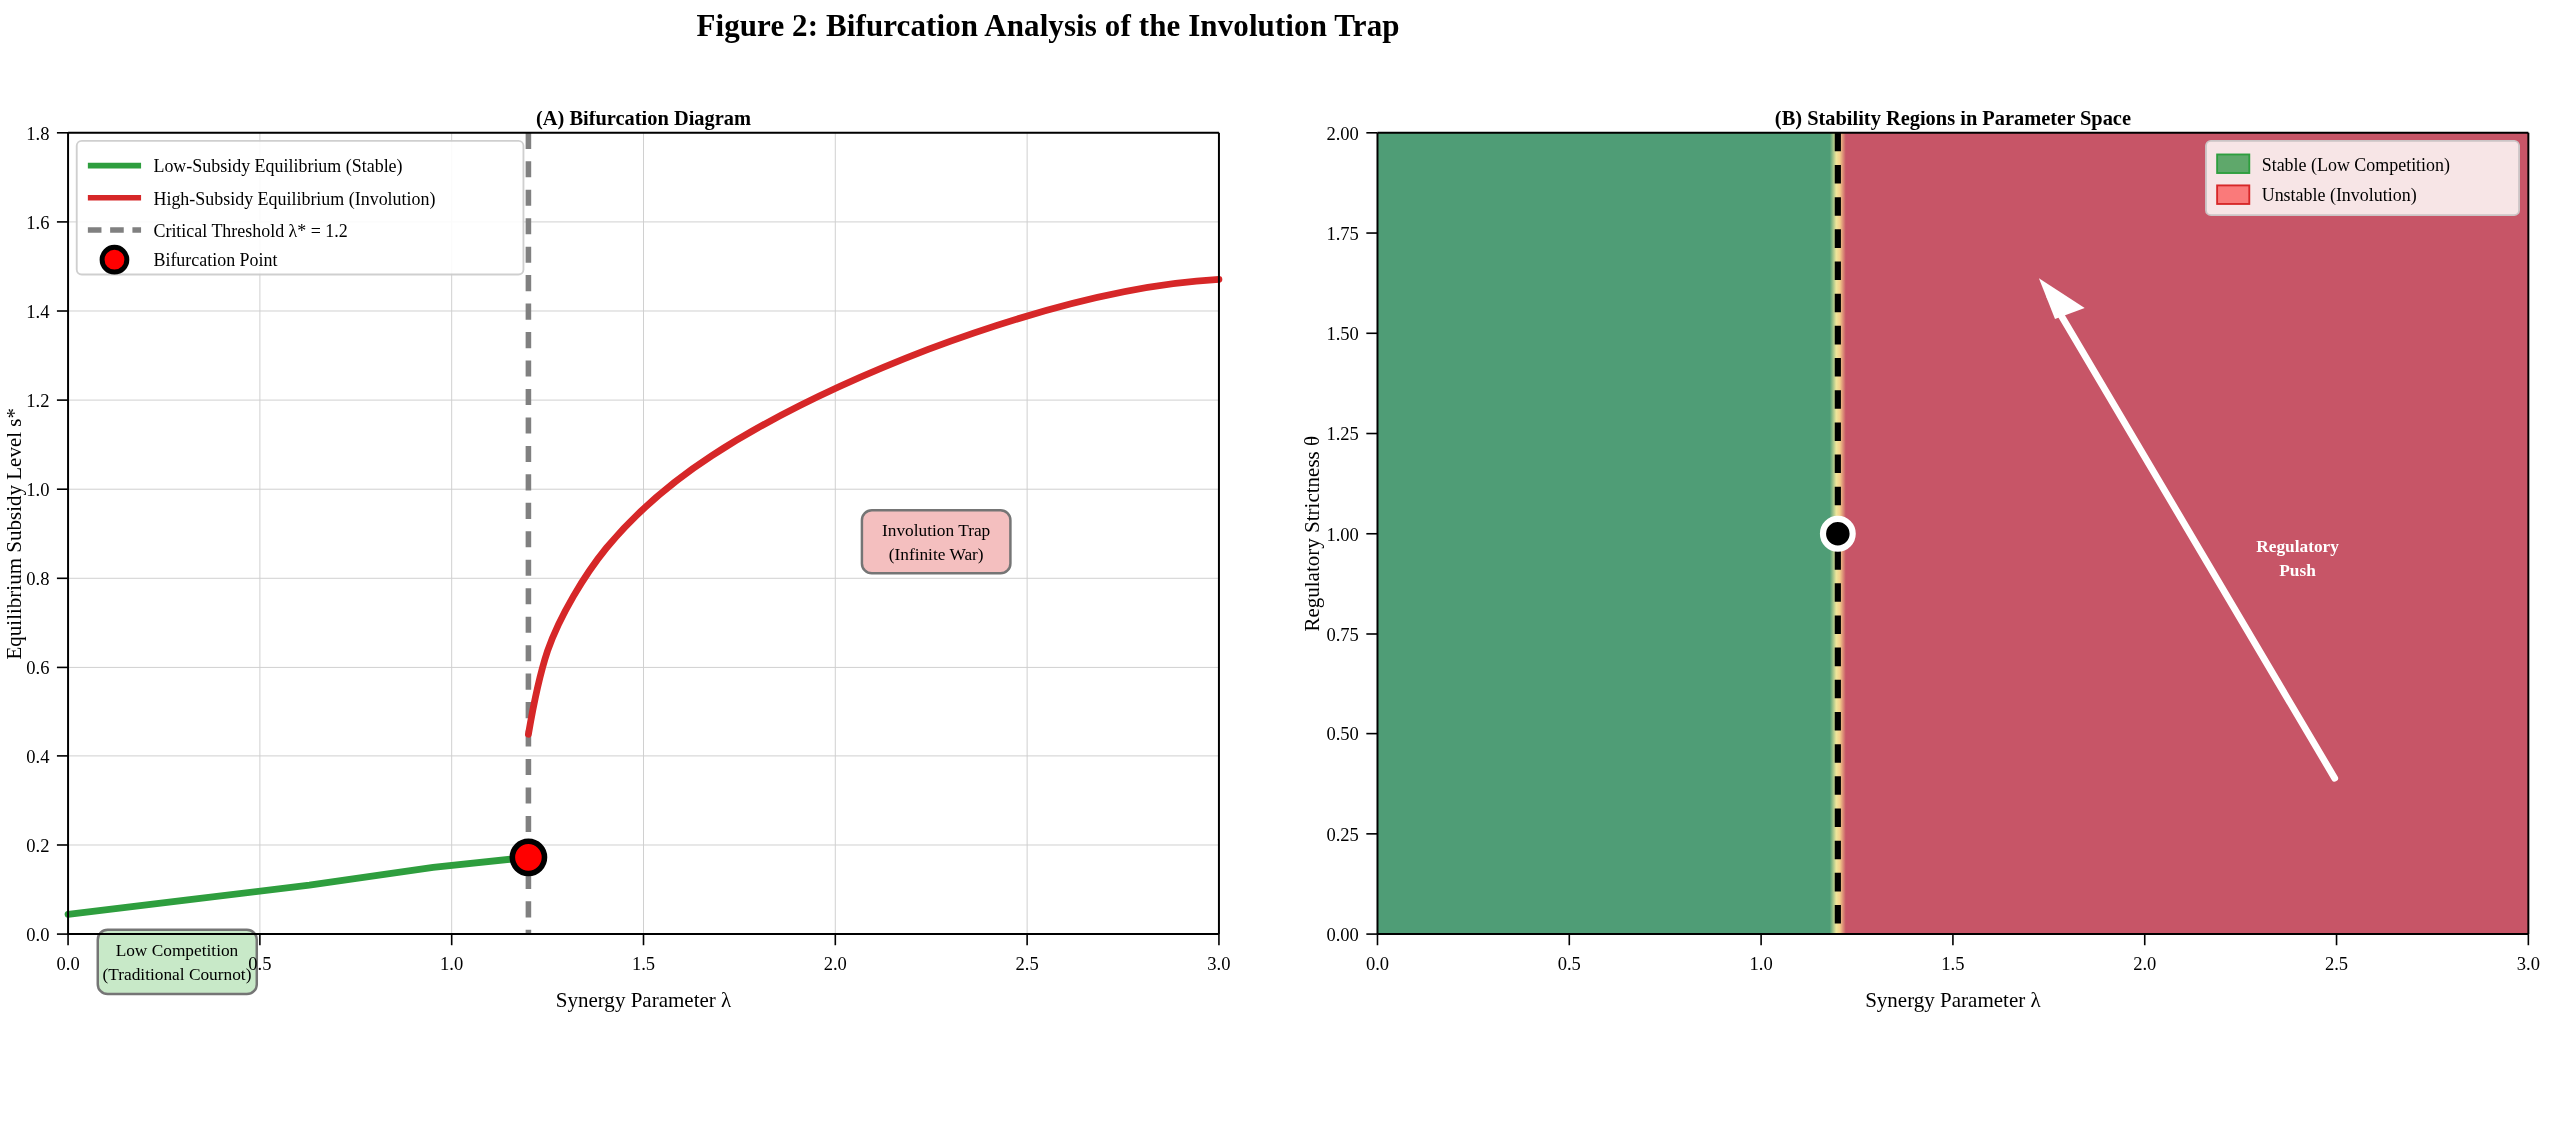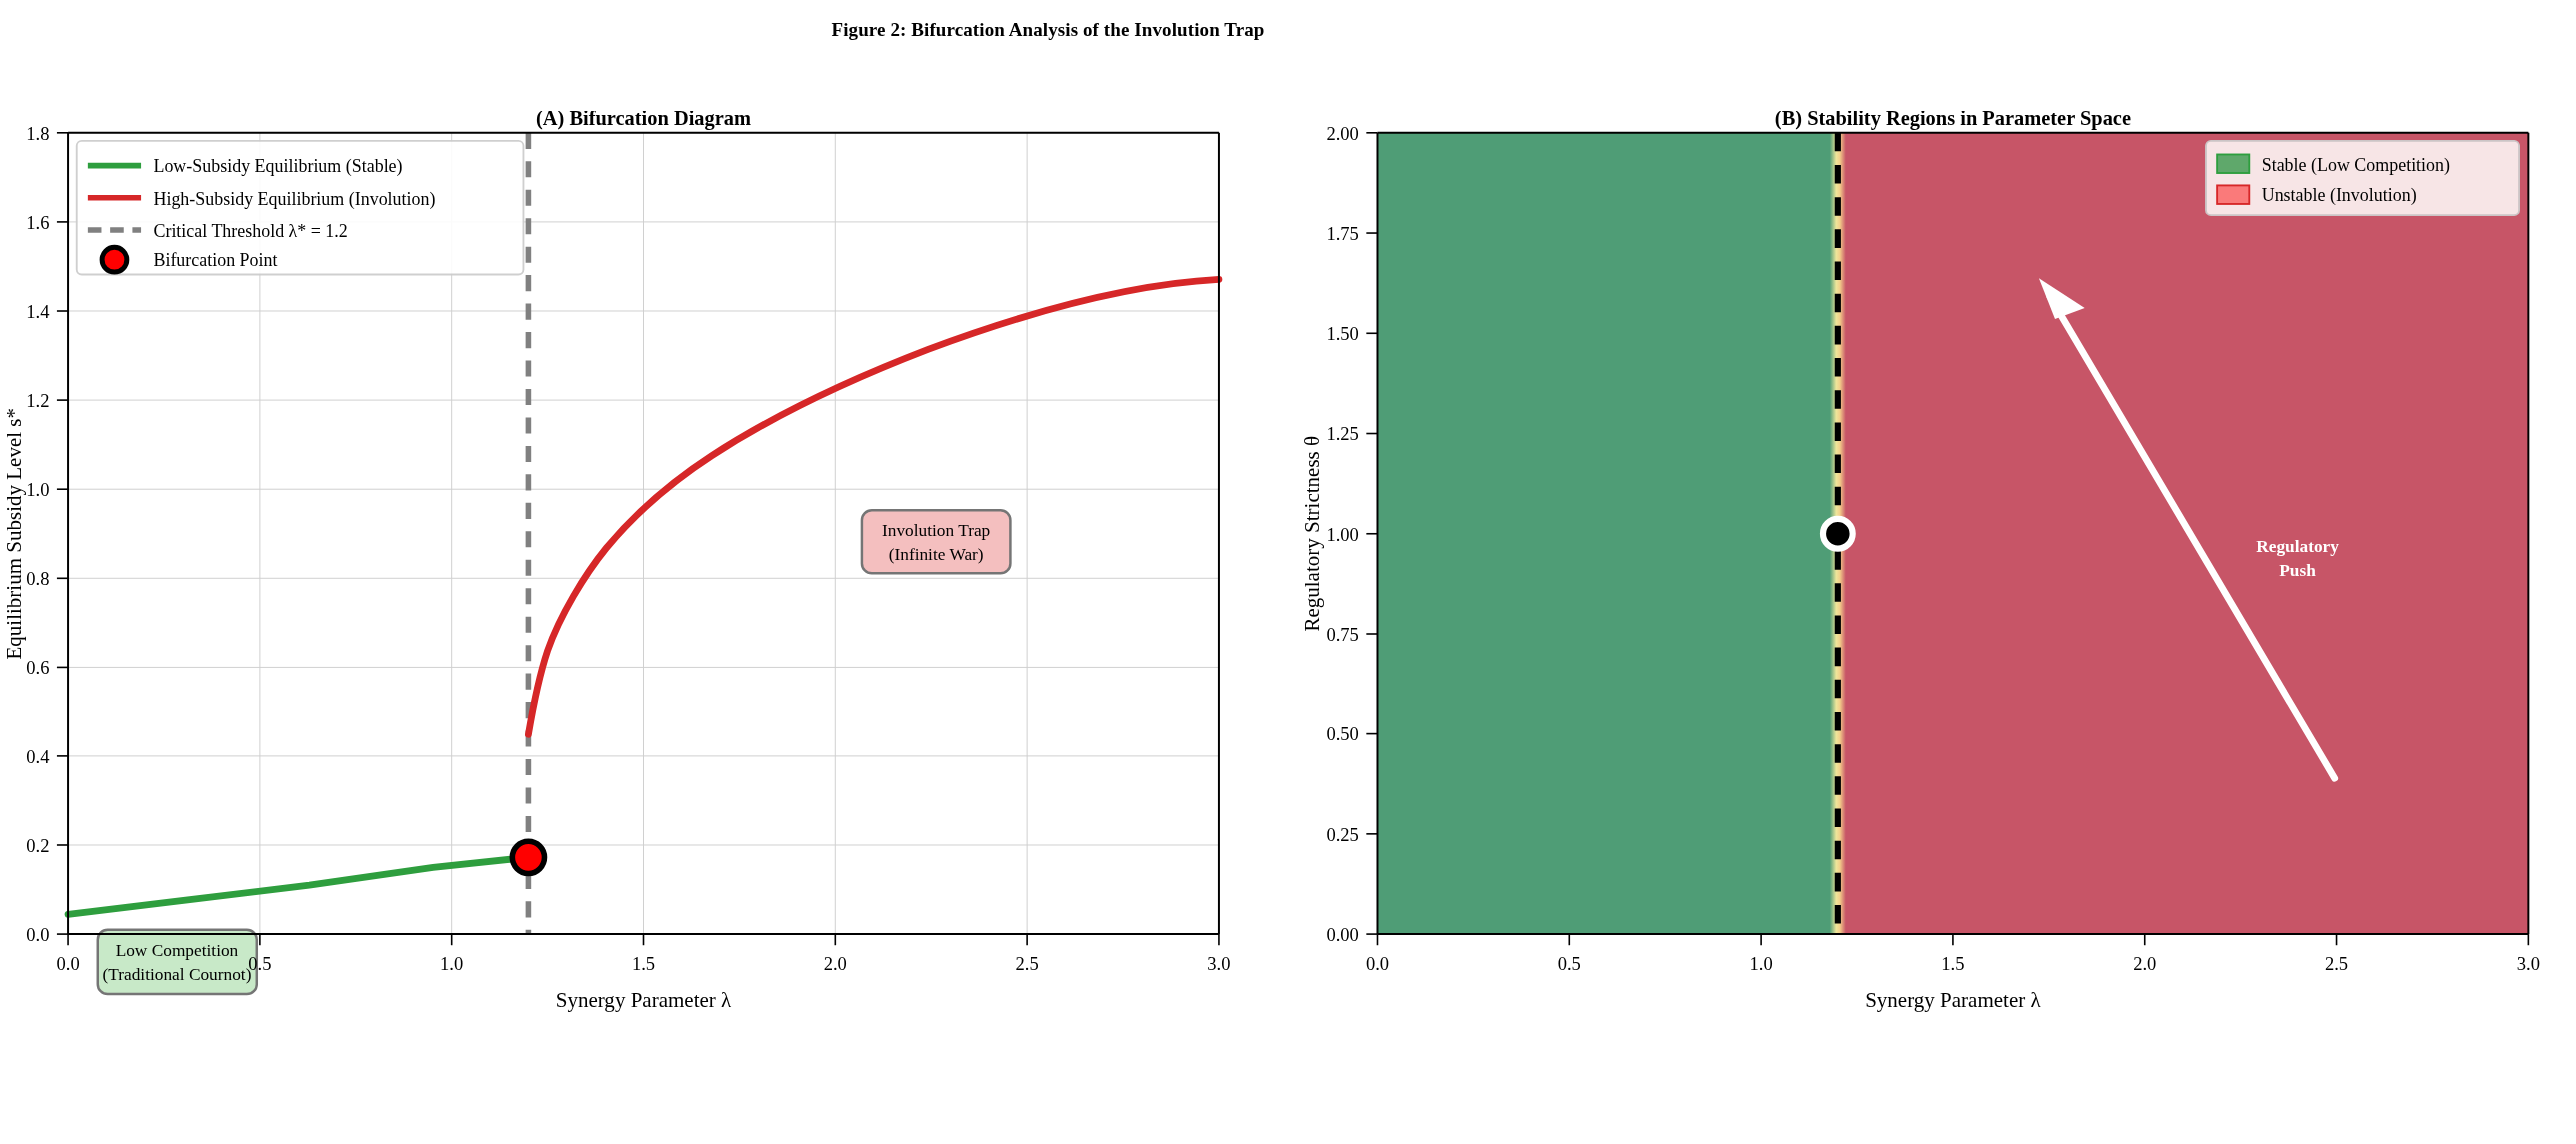--- a/index.html
+++ b/index.html
@@ -10,27 +10,27 @@
   body {
     width: 2576px;
     height: 1144px;
     font-family: "Liberation Serif", serif;
     color: #000000;
     overflow: hidden;
     position: relative;
   }
   #figure-title {
     position: absolute;
-    top: 19px;
+    top: 8px;
     left: 0;
     width: 2096px;
     text-align: center;
     font-family: "Liberation Serif", serif;
     font-weight: bold;
-    font-size: 19px;
+    font-size: 31px;
     letter-spacing: 0.1px;
   }
   .panel {
     position: absolute;
     top: 111px;
   }
   #panel-a { left: 0px; width: 1287px; height: 1033px; }
   #panel-b { left: 1289px; width: 1287px; height: 1033px; }
   svg { display: block; }
   .axis-line { stroke: #000000; stroke-width: 3.2; fill: none; }

